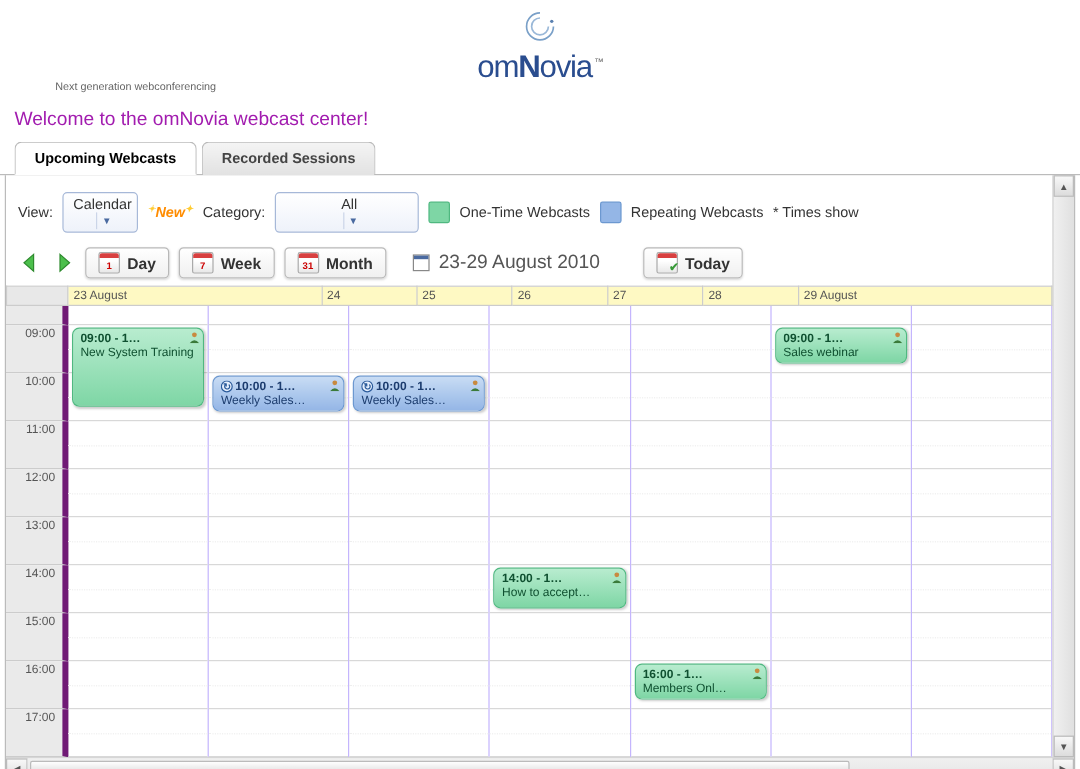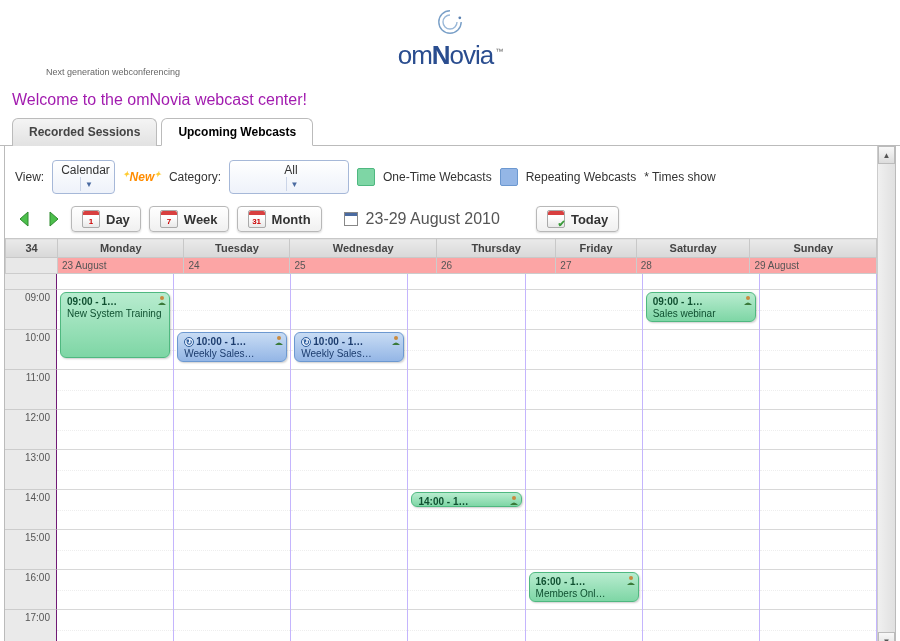--- a/index.html
+++ b/index.html
@@ -38,25 +38,25 @@
 .tbtn { display: inline-flex; align-items: center; gap: 6px; border: 1px solid #b8b8b8; border-radius: 4px; padding: 3px 10px; background: linear-gradient(#fff,#f0f0f0); font-size: 13px; font-weight: bold; color: #333; box-shadow: 0 1px 2px rgba(0,0,0,0.15); cursor: pointer; }
 .cal-icon { width: 18px; height: 18px; background: linear-gradient(#fff 40%, #e8e8e8); border: 1px solid #aaa; border-radius: 2px; position: relative; font-size: 8px; color: #c00; display: flex; align-items: flex-end; justify-content: center; padding-bottom: 1px; font-weight: bold; }
 .cal-icon::before { content: ""; position: absolute; top: 0; left: 0; right: 0; height: 4px; background: #d84040; border-radius: 2px 2px 0 0; }
 .today-icon::after { content: "✔"; color: #3a9a3a; font-size: 10px; position: absolute; right: -2px; bottom: -2px; text-shadow: 0 0 1px #fff; }
 .mini-cal { width: 14px; height: 14px; border: 1px solid #888; background: #fff; display: inline-block; position: relative; }
 .mini-cal::before { content: ""; position: absolute; top: 0; left: 0; right: 0; height: 3px; background: #4a6aa0; }
 .daterange { font-size: 16px; color: #555; }
 .calendar { border-collapse: collapse; width: 100%; }
 .calendar th { background: linear-gradient(#eaeaea,#d8d8d8); border: 1px solid #c8c8c8; font-size: 11px; font-weight: bold; color: #444; padding: 3px 0; text-align: center; }
 .calendar th.wk { width: 52px; }
-.calendar td.datehdr { background: #fca5a5; border: 1px solid #ccc; font-size: 10px; color: #555; padding: 2px 4px; text-align: left; height: 16px; }
+.calendar td.datehdr { background: #fef9c3; border: 1px solid #ccc; font-size: 10px; color: #555; padding: 2px 4px; text-align: left; height: 16px; }
 .calendar td.wkcell { background: #e8e8e8; border: 1px solid #ccc; font-size: 10px; color: #555; text-align: right; padding: 2px 6px; vertical-align: top; }
 .grid-wrap { position: relative; }
 .timecol { position: absolute; left: 0; top: 0; width: 52px; }
-.timecol .slot { height: 40px; border-bottom: 1px solid #ccc; border-right: 1px solid #701a75; background: #eaeaea; font-size: 10px; color: #555; text-align: right; padding: 2px 6px 0 0; }
+.timecol .slot { height: 40px; border-bottom: 1px solid #ccc; border-right: 5px solid #701a75; background: #eaeaea; font-size: 10px; color: #555; text-align: right; padding: 2px 6px 0 0; }
 .daycols { margin-left: 52px; display: flex; position: relative; }
 .daycol { flex: 1; border-right: 1px solid #c4b5fd; position: relative; }
 .daycol .cell { height: 40px; border-bottom: 1px solid #d8d8d8; }
 .daycol .cell.half { position: relative; }
 .daycol .cell.half::after { content:""; position:absolute; left:0; right:0; top:50%; border-top:1px dotted #eee; }
 .event { position: absolute; left: 3px; right: 3px; border-radius: 6px; padding: 3px 4px 3px 6px; font-size: 10px; line-height: 1.2; box-shadow: 1px 1px 2px rgba(0,0,0,0.2); overflow: hidden; }
 .event.green { background: linear-gradient(#b8eccf,#7ed6a5); border: 1px solid #4fb880; color: #0f5030; }
 .event.blue { background: linear-gradient(#c8dcf4,#94b6e6); border: 1px solid #6c98d0; color: #1c3c6e; }
 .event .et { font-weight: bold; white-space: nowrap; overflow: hidden; text-overflow: ellipsis; }
 .event .ed { white-space: nowrap; overflow: hidden; text-overflow: ellipsis; }
@@ -75,22 +75,22 @@
         <circle cx="34" cy="14" r="2" fill="#5a80b0"></circle>
       </svg>
     <span class="logo-text"><span>om</span><b>N</b><span>ovia</span><span class="logo-tm">™</span></span>
   </div>
   <div class="tagline">Next generation webconferencing</div>
 </div>
 
 <div class="welcome">Welcome to the omNovia webcast center!</div>
 
 <div class="tabs">
+  <div class="tab active">Upcoming Webcasts</div>
   <div class="tab">Recorded Sessions</div>
-  <div class="tab active">Upcoming Webcasts</div>
 </div>
 
 <div class="content-frame">
   <div class="inner">
     <div class="filterbar">
       <span class="lbl">View:</span>
       <span class="dropdown">
           <span>Calendar</span>
           <span class="dd-arrow">▼</span>
         </span>
@@ -135,30 +135,20 @@
       <span class="daterange">23-29 August 2010</span>
       <span style="width:20px"></span>
       <span class="tbtn">
           <span class="cal-icon today-icon"></span>
           <span>Today</span>
         </span>
     </div>
 
     <table class="calendar">
       <tbody>
-          <tr>
-        <th class="wk">34</th>
-        <th>Monday</th>
-        <th>Tuesday</th>
-        <th>Wednesday</th>
-        <th>Thursday</th>
-        <th>Friday</th>
-        <th>Saturday</th>
-        <th>Sunday</th>
-      </tr>
       <tr>
         <td class="wkcell"></td>
         <td class="datehdr">23 August</td>
         <td class="datehdr">24</td>
         <td class="datehdr">25</td>
         <td class="datehdr">26</td>
         <td class="datehdr">27</td>
         <td class="datehdr">28</td>
         <td class="datehdr">29 August</td>
       </tr>
@@ -243,21 +233,21 @@
             <div class="cell half"></div>
             <div class="cell half"></div>
             <div class="cell half"></div>
             <div class="cell half"></div>
             <div class="cell half"></div>
             <div class="cell half"></div>
             <div class="cell half"></div>
             <div class="cell half"></div>
             <div class="cell half"></div>
             <div class="cell half"></div>
-            <div class="event green" style="top: 242px; height: 15px;">
+            <div class="event green" style="top: 242px; height: 34px;">
               <svg class="person" viewBox="0 0 10 10">
                 <circle cx="5" cy="3" r="2" fill="#c88a40"></circle>
                 <path d="M1 10 Q5 5 9 10" fill="#3a7a3a"></path>
               </svg>
               <div class="et"><span>14:00 - 1…</span></div>
               <div class="ed">How to accept…</div>
             </div>
           </div>
           <div class="daycol">
             <div class="cell half"></div>

